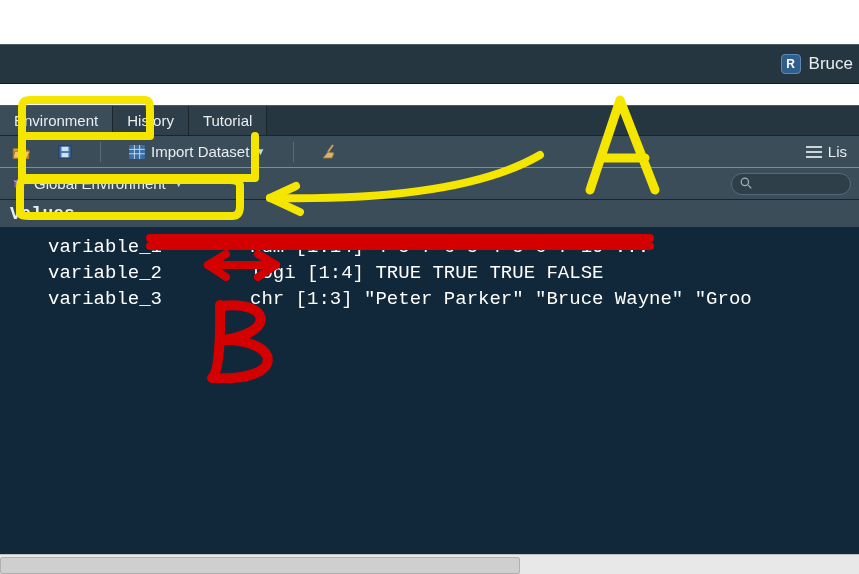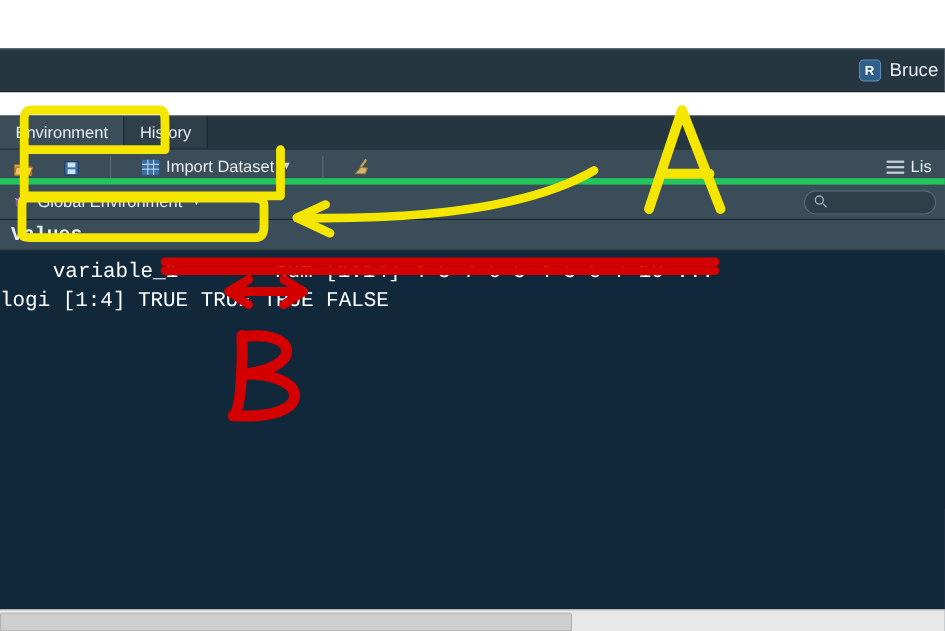--- a/index.html
+++ b/index.html
@@ -33,22 +33,22 @@
   .tabs { height:30px; display:flex; align-items:stretch; background:#2e3f4a; border-bottom:1px solid #1a252c; }
   .tab {
     padding:0 14px; display:flex; align-items:center; color:#e8eef2; font-size:15px;
     border-right:1px solid #1a252c; cursor:pointer;
   }
   .tab.active { background:#3a4d59; }
   .tabs-rest { flex:1; background:#263640; }
 
   
   .toolbar {
-    height:32px; background:#3a4d59; display:flex; align-items:flex-end; padding:0 8px;
-    border-bottom:6px solid #22c55e; gap:20px; color:#e8eef2; font-size:15px;
+    height:32px; background:#3a4d59; display:flex; align-items:center; padding:0 8px;
+    border-bottom:1px solid #22c55e; gap:20px; color:#e8eef2; font-size:15px;
   }
   .tb-btn { display:inline-flex; align-items:center; gap:6px; padding:2px 4px; cursor:pointer; border-radius:3px; }
   .tb-sep { width:1px; height:20px; background:#5a6b76; margin:0 4px; }
   .chev { font-size:10px; color:#cbd5dc; }
   .spacer { flex:1; }
   .list-btn { display:inline-flex; align-items:center; gap:6px; }
   .hamb { display:inline-block; width:16px; height:12px; position:relative; }
   .hamb::before, .hamb::after, .hamb span {
     content:""; position:absolute; left:0; right:0; height:2px; background:#cbd5dc;
   }
@@ -110,20 +110,23 @@
 
   <div class="panel">
 
     <div class="tabs">
       <div class="tab active">
         <span>Environment</span>
       </div>
       <div class="tab">
         <span>History</span>
       </div>
+      <div class="tab">
+        <span>Tutorial</span>
+      </div>
       <div class="tabs-rest"></div>
     </div>
 
     <div class="toolbar">
       <span class="tb-btn">
         <svg class="ic-open" viewBox="0 0 20 16">
           <path d="M1 4 h8 l2 2 h8 v9 a1 1 0 0 1 -1 1 h-16 a1 1 0 0 1 -1 -1 z" fill="#d9a441" stroke="#9a6b1f"></path>
           <path d="M3 7 h17 l-3 8 h-16 z" fill="#f0c873" stroke="#9a6b1f"></path>
         </svg>
       </span>
@@ -183,21 +186,26 @@
     <div class="vals-hdr">
       <span>Values</span>
     </div>
 
     <div class="env-body">
       <div class="row">
         <span class="name">variable_1</span>
         <span class="val">num [1:14] 4 5 7 6 5 4 5 6 7 10 ...</span>
       </div>
       <div class="row">
+        <span class="name">variable_2</span>
         <span class="val">logi [1:4] TRUE TRUE TRUE FALSE</span>
+      </div>
+      <div class="row">
+        <span class="name">variable_3</span>
+        <span class="val">chr [1:3] "Peter Parker" "Bruce Wayne" "Groo</span>
       </div>
     </div>
 
     <div class="hscroll">
       <div class="thumb"></div>
     </div>
 
   </div>
 
   <div class="overlay">

